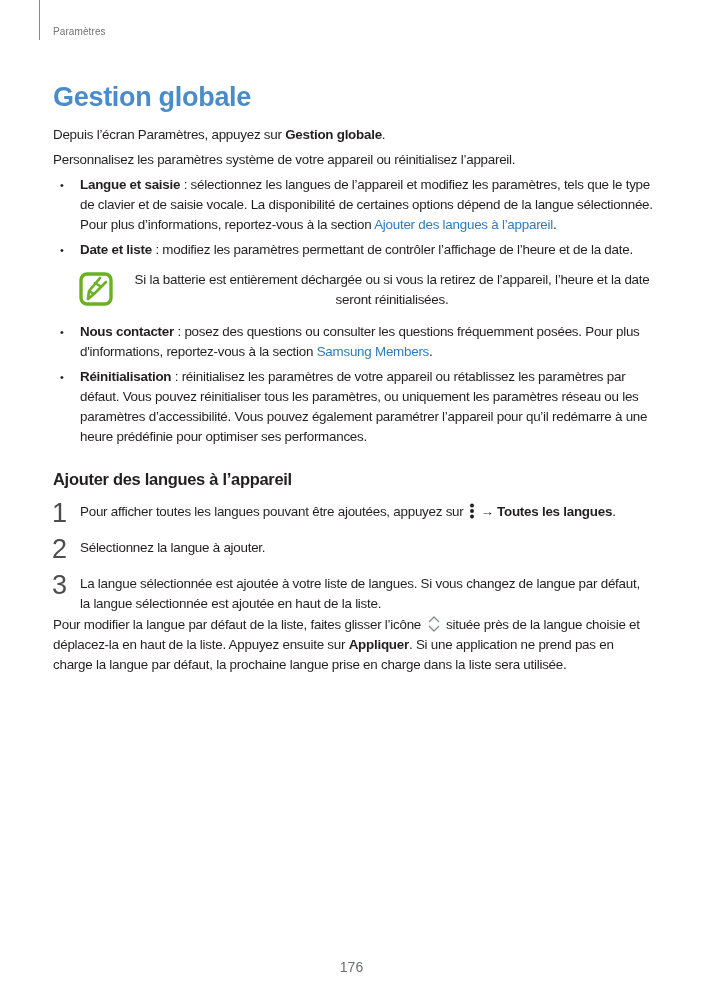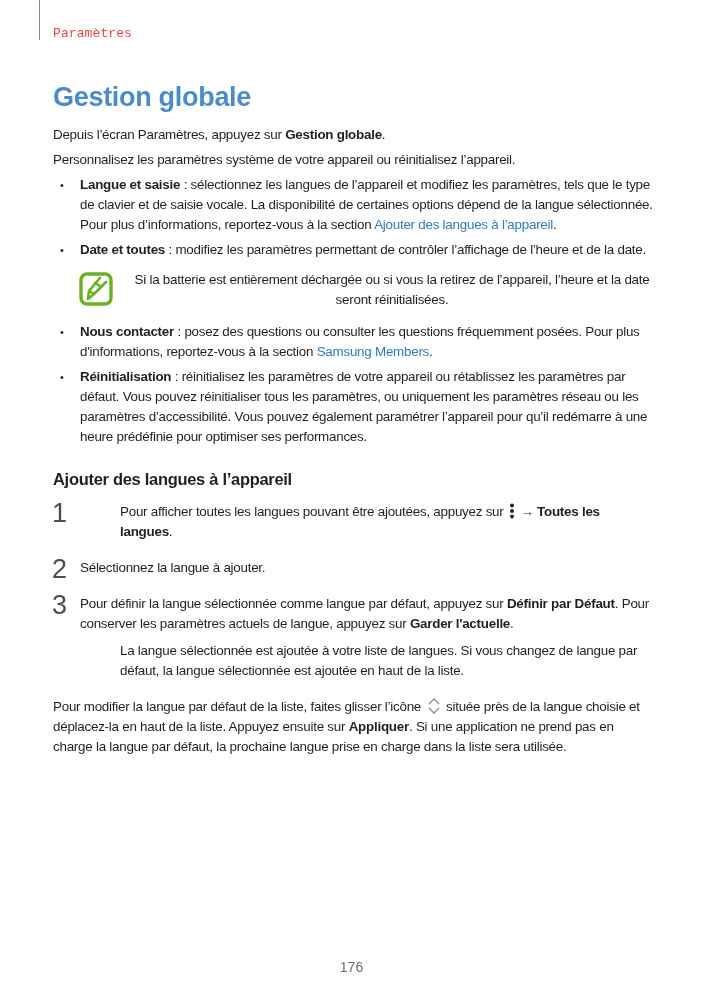--- a/index.html
+++ b/index.html
@@ -1,37 +1,37 @@
 <!DOCTYPE html>
 <html><head>
 <meta charset="utf-8">
 <style>
   html, body { margin: 0; padding: 0; background: #ffffff; }
   body { width: 703px; height: 994px; position: relative; overflow: hidden;
          font-family: "Liberation Sans", sans-serif; color: #231f20; }
   .header-rule { position: absolute; left: 39px; top: 0; width: 1px; height: 40px; background: #8a8a8a; }
-  .header-title { position: absolute; left: 53px; top: 26px; font-size: 13px; color: #ef4444; letter-spacing: 0.1px; font-family: Liberation Mono, monospace; }
+  .header-title { position: absolute; left: 53px; top: 26px; font-size: 10px; color: #737373; letter-spacing: 0.1px; }
   .page-title { position: absolute; left: 53px; top: 82px; font-size: 27px; font-weight: bold; color: #4a8ccb; margin: 0; letter-spacing: -0.3px; }
   .content { position: absolute; left: 53px; top: 125px; width: 600px; font-size: 13.4px; line-height: 20px; letter-spacing: -0.25px; }
   p { margin: 0; }
   .para { margin-bottom: 5px; }
   b { font-weight: bold; }
   .link { color: #2d7bbf; }
   ul.bullets { list-style: none; margin: 0; padding: 0; }
   ul.bullets li { position: relative; padding-left: 27px; margin-bottom: 5px; }
   ul.bullets li .dot { position: absolute; left: 7px; top: 0; font-size: 11px; color: #231f20; }
   .note { position: relative; padding-left: 78px; margin: 10px 0 12px 0; text-align: center; }
   .note-icon { position: absolute; left: 26px; top: 2px; width: 34px; height: 34px; }
   .section-title { font-size: 16.5px; font-weight: bold; margin: 22px 0 9px 0; letter-spacing: -0.3px; }
   .step { position: relative; padding-left: 27px; margin-top: 13px; }
   .step-num { position: absolute; left: -1px; top: -4px; font-size: 27px; line-height: 30px; color: #4d4d4f; font-weight: normal; }
-  .sub { margin-top: 7px; margin-left: 40px; }
+  .sub { margin-top: 7px; }
   .more-icon { display: inline-block; width: 6px; height: 16px; vertical-align: -3px; margin: 0 2px; }
   .reorder-icon { display: inline-block; width: 14px; height: 20px; vertical-align: -5px; margin: 0 2px; }
-  .final { margin-top: 15px; }
+  .final { }
   .page-number { position: absolute; left: 0; width: 703px; top: 959px; text-align: center; font-size: 14px; color: #6d6e71; }
 </style>
 </head>
 <body>
 
 <div class="header-rule"></div>
 <div class="header-title">Paramètres</div>
 
 <h1 class="page-title">Gestion globale</h1>
 
@@ -39,21 +39,21 @@
   <p class="para"><span>Depuis l’écran Paramètres, appuyez sur </span><b>Gestion globale</b><span>.</span></p>
   <p class="para">Personnalisez les paramètres système de votre appareil ou réinitialisez l’appareil.</p>
 
   <ul class="bullets">
     <li>
       <span class="dot">•</span>
       <b>Langue et saisie</b><span> : sélectionnez les langues de l’appareil et modifiez les paramètres, tels que le type de clavier et de saisie vocale. La disponibilité de certaines options dépend de la langue sélectionnée. Pour plus d’informations, reportez-vous à la section </span><span class="link">Ajouter des langues à l’appareil</span><span>.</span>
     </li>
     <li>
       <span class="dot">•</span>
-      <b>Date et toutes</b><span> : modifiez les paramètres permettant de contrôler l’affichage de l’heure et de la date.</span>
+      <b>Date et liste</b><span> : modifiez les paramètres permettant de contrôler l’affichage de l’heure et de la date.</span>
       <div class="note" style="margin-left:-27px;">
         <svg class="note-icon" viewBox="0 0 34 34">
           <rect x="2" y="2" width="30" height="30" rx="6" ry="6" fill="none" stroke="#6ab023" stroke-width="3.4"></rect>
           <path d="M9 27 L10 19 L21 6 M10 19 L15 22 L27 10 M15 22 L9 27 M16 11 L21 14" fill="none" stroke="#6ab023" stroke-width="2.6" stroke-linejoin="round" stroke-linecap="round"></path>
         </svg>
         <p>Si la batterie est entièrement déchargée ou si vous la retirez de l’appareil, l’heure et la date seront réinitialisées.</p>
       </div>
     </li>
     <li>
       <span class="dot">•</span>
@@ -76,21 +76,20 @@
         </svg><span> → </span><b>Toutes les langues</b><span>.</span></p>
   </div>
 
   <div class="step" style="margin-top:16px;">
     <span class="step-num">2</span>
     <p>Sélectionnez la langue à ajouter.</p>
   </div>
 
   <div class="step" style="margin-top:16px;">
     <span class="step-num">3</span>
-    <p><span>Pour définir la langue sélectionnée comme langue par défaut, appuyez sur </span><b>Définir par Défaut</b><span>. Pour conserver les paramètres actuels de langue, appuyez sur </span><b>Garder l'actuelle</b><span>.</span></p>
     <p class="sub">La langue sélectionnée est ajoutée à votre liste de langues. Si vous changez de langue par défaut, la langue sélectionnée est ajoutée en haut de la liste.</p>
   </div>
 
   <p class="final"><span>Pour modifier la langue par défaut de la liste, faites glisser l’icône </span><svg class="reorder-icon" viewBox="0 0 14 20">
         <path d="M2 8 L7 3 L12 8" fill="none" stroke="#8a8c8e" stroke-width="1.3"></path>
         <path d="M2 12 L7 17 L12 12" fill="none" stroke="#8a8c8e" stroke-width="1.3"></path>
       </svg><span> située près de la langue choisie et déplacez-la en haut de la liste. Appuyez ensuite sur </span><b>Appliquer</b><span>. Si une application ne prend pas en charge la langue par défaut, la prochaine langue prise en charge dans la liste sera utilisée.</span></p>
 </div>
 
 <div class="page-number">176</div>

